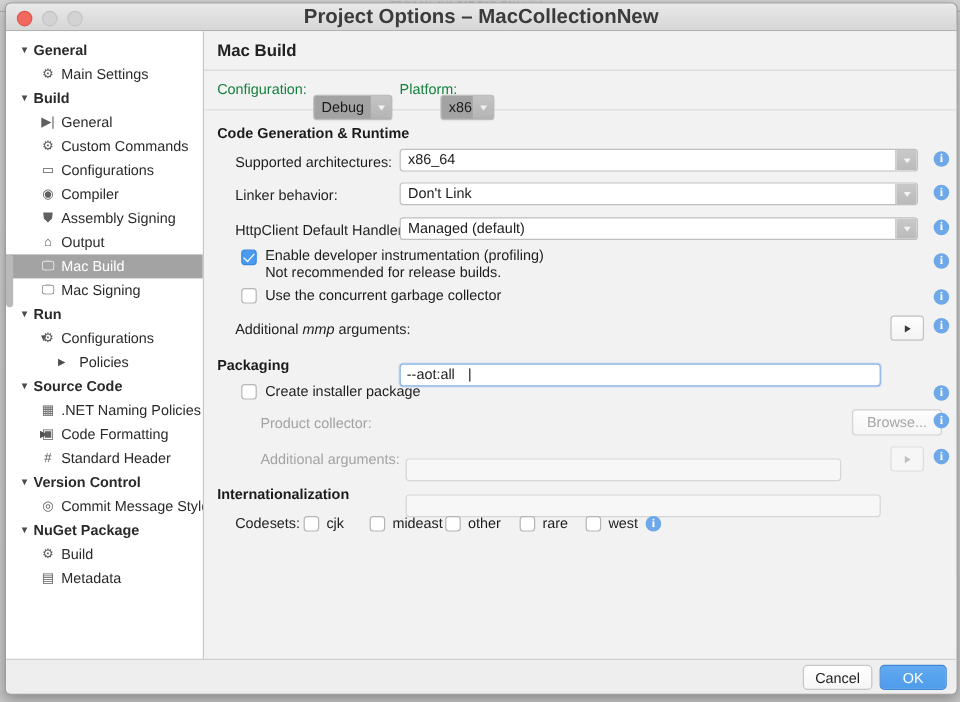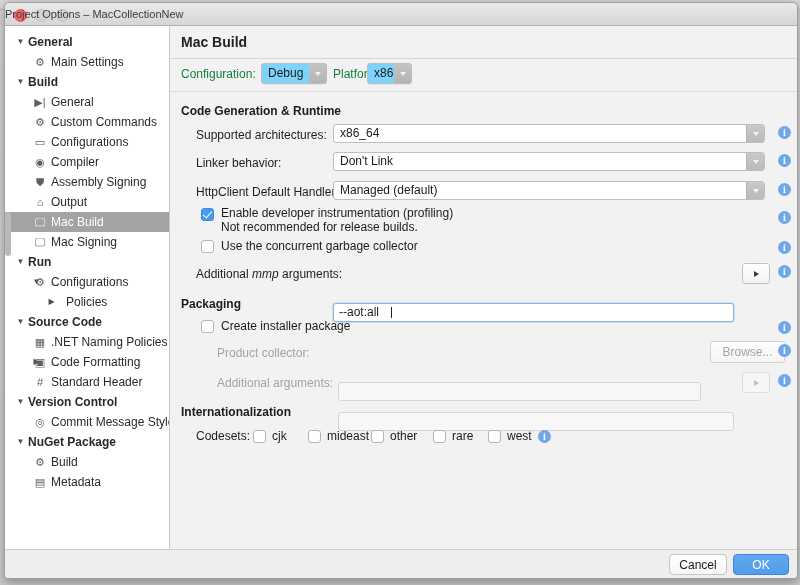--- a/index.html
+++ b/index.html
@@ -40,21 +40,21 @@
     overflow:hidden;
   }
   .titlebar{
     position:relative;height:22px;
     background:linear-gradient(#e9e9e9,#d6d6d6);
     border-bottom:1px solid #b2b2b2;
     border-top-left-radius:5px;border-top-right-radius:5px;
   }
   .title-text{
     position:absolute;left:0;top:0;width:100%;height:22px;line-height:22px;
-    text-align:left;font-size:11px;color:#3b3b3b;font-weight:400;
+    text-align:center;font-size:17px;color:#3b3b3b;font-weight:700;
   }
   .traffic{position:absolute;left:9px;top:6px;display:flex;gap:8px;}
   .dot{width:11px;height:11px;border-radius:50%;}
   .dot.red{background:#f3685e;border:1px solid #e0564f;}
   .dot.gray{background:#d3d3d3;border:1px solid #c4c4c4;}
 
   .body{position:relative;height:552px;background:#ececec;}
 
   
   .sidebar{
@@ -100,22 +100,22 @@
   }
   .pane-header{
     height:32px;background:#f2f2f2;border-bottom:1px solid #d7d7d7;
   }
   .pane-title{
     position:absolute;left:11px;top:8px;font-size:14px;font-weight:bold;color:#222;
   }
   .cfgbar{position:relative;height:32px;border-bottom:1px solid #dcdcdc;}
   .cfg-label{position:absolute;font-size:12px;color:#15803d;top:8px;}
   .popup{
-    position:absolute;top:4px;height:19px;
-    background:#7dd3fc;border:1px solid #bdbdbd;border-radius:3px;
+    position:absolute;top:20px;height:19px;
+    background:#a3a3a3;border:1px solid #bdbdbd;border-radius:3px;
     box-shadow:0 1px 0 rgba(0,0,0,.05);
     display:flex;align-items:center;overflow:hidden;
   }
   .popup .val{padding:0 6px;font-size:12px;color:#1b1b1b;line-height:19px;}
   .popup .arrowbox{
     position:absolute;right:0;top:0;width:17px;height:19px;
     background:linear-gradient(#c4c4c4,#b4b4b4);
     display:flex;align-items:center;justify-content:center;
   }
   .popup .arrowbox:after{

